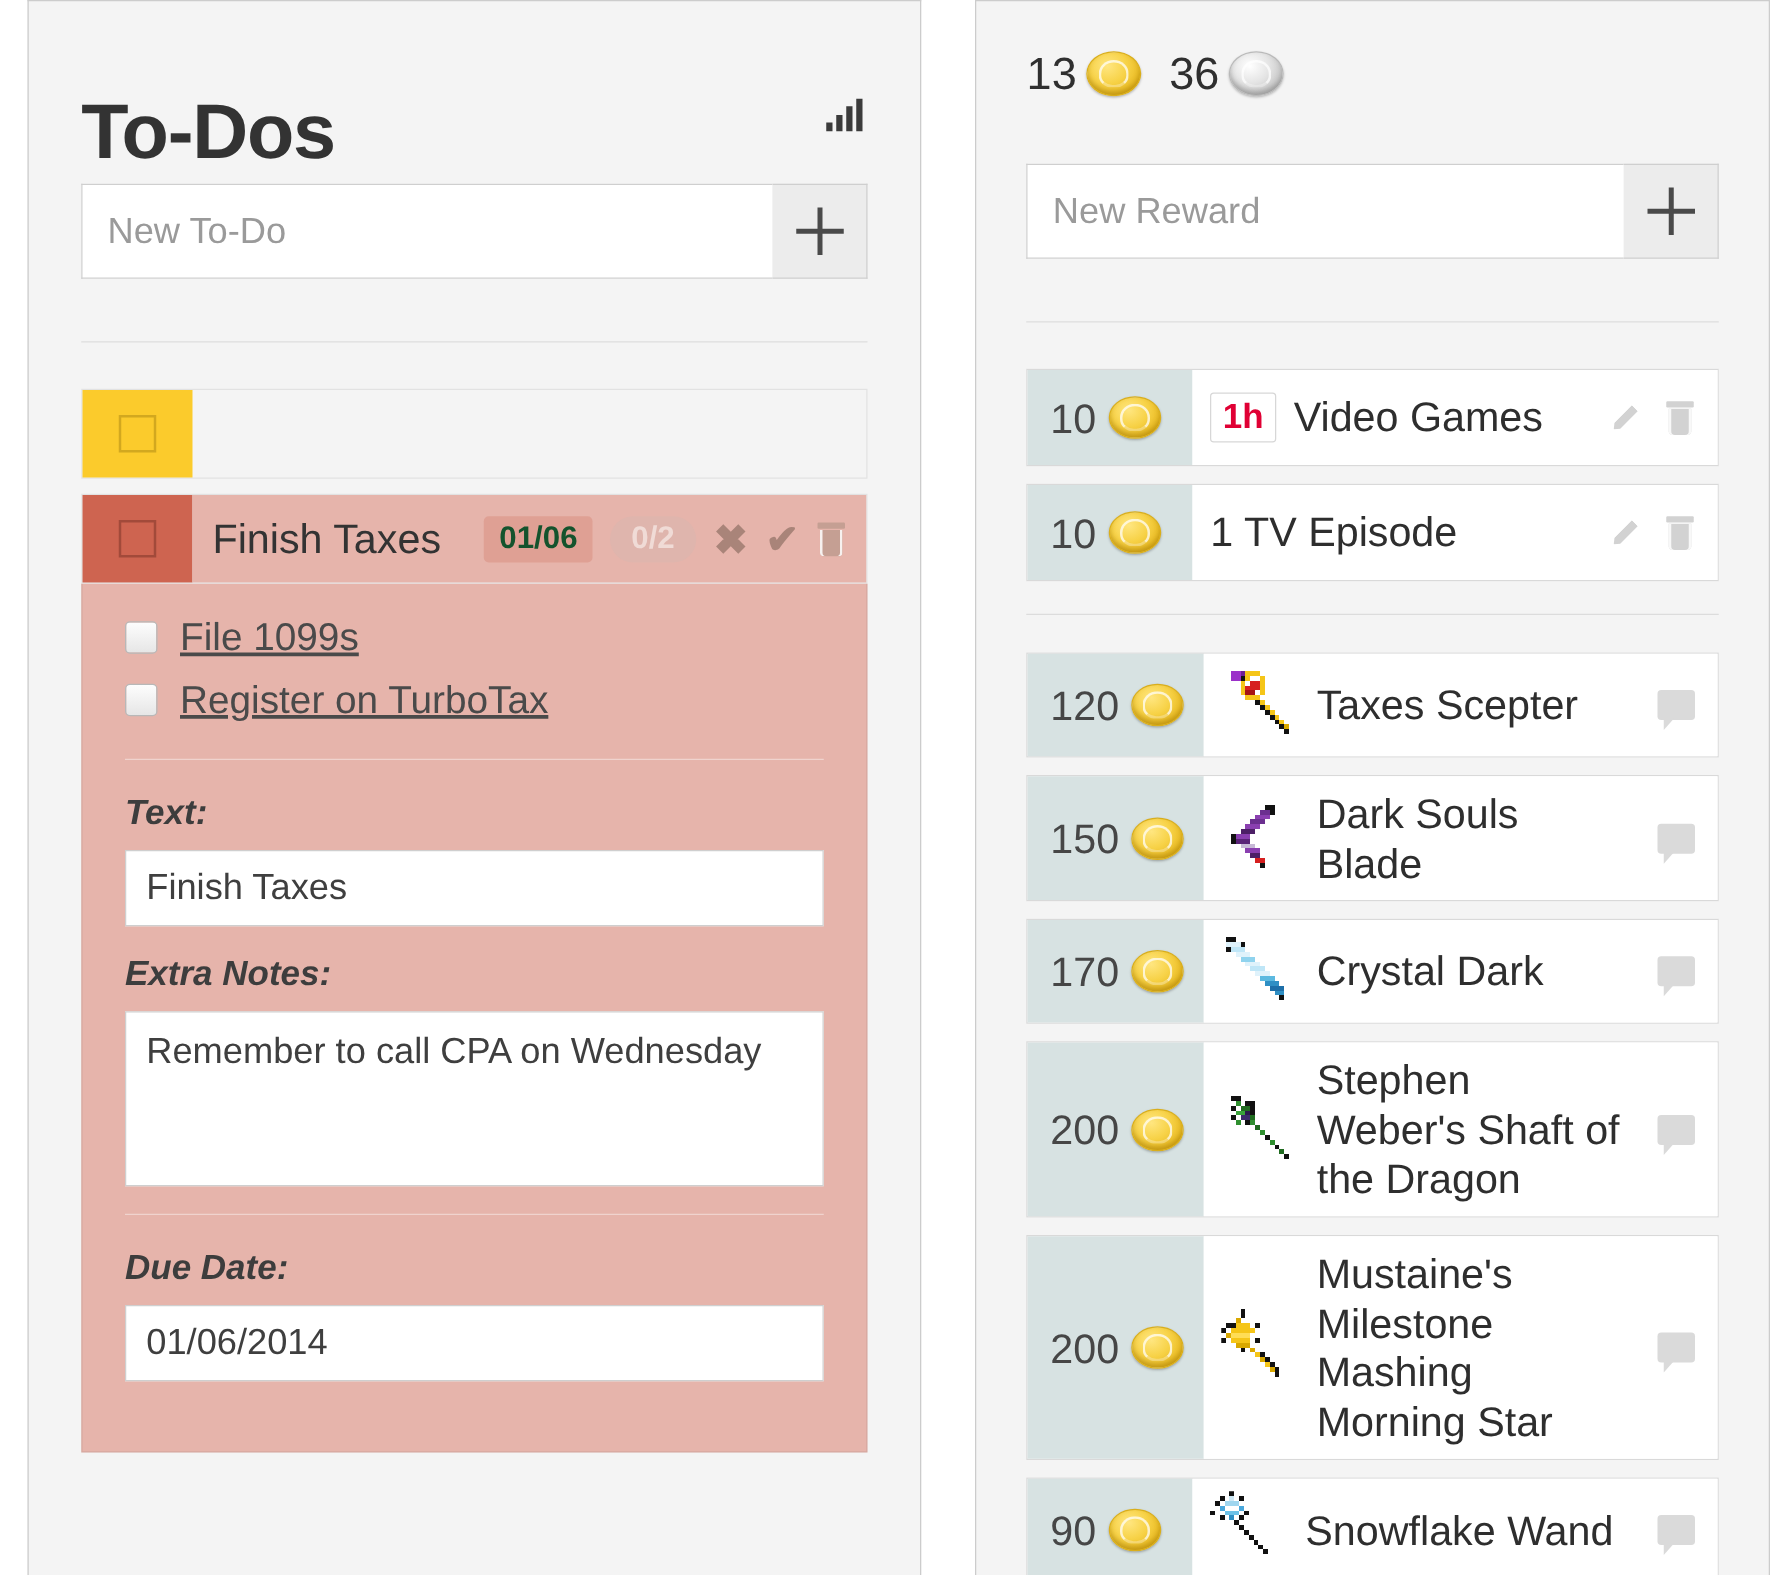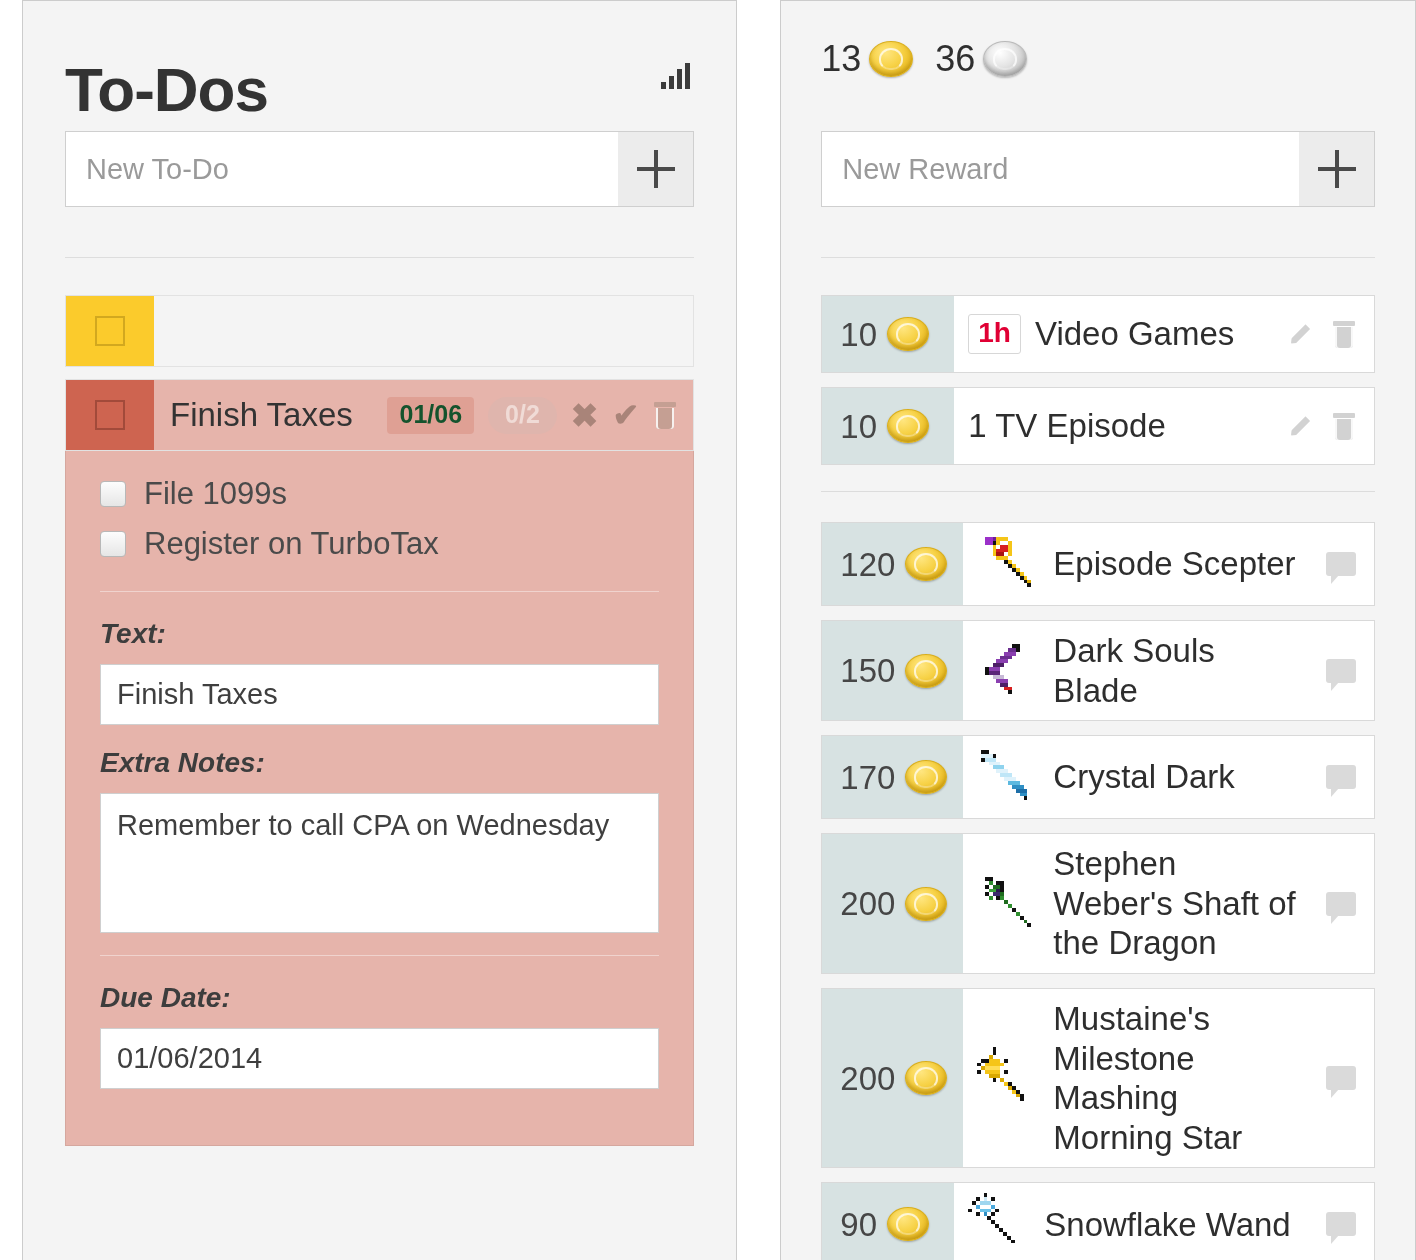--- a/index.html
+++ b/index.html
@@ -22,21 +22,21 @@
   }
 
   
   .panel {
     background: #f4f4f4;
     border: 1px solid #cccccc;
     border-top: 1px solid #cccccc;
     border-bottom: none;
     width: 744px;
     height: 1260px;
-    padding: 0 42px;
+    padding: 16px 42px;
     position: relative;
     overflow: hidden;
   }
   .panel.rewards { width: 661px; padding: 0 40px; }
 
   
   .panel-header {
     display: flex;
     align-items: flex-start;
     justify-content: space-between;
@@ -293,20 +293,21 @@
     width: 26px; height: 26px;
     background: linear-gradient(#fdfdfd, #e6e6e6);
     border: 1px solid #b8b8b8;
     border-radius: 4px;
     cursor: pointer;
     flex: none;
   }
   .subtask-label {
     font-size: 31px;
     color: #4a4a4a;
+    text-decoration: underline;
   }
   .detail-hr {
     height: 1px;
     background: rgba(255,255,255,.42);
     margin: 22px 0 26px;
   }
   .field-label {
     font-size: 28px;
     font-style: italic;
     font-weight: bold;
@@ -569,21 +570,21 @@
               <rect x="12" y="11" width="1" height="1" fill="#f5c518"></rect>
               <rect x="13" y="12" width="1" height="1" fill="#d9a800"></rect>
               <rect x="8" y="8" width="1" height="1" fill="#111"></rect>
               <rect x="9" y="9" width="1" height="1" fill="#111"></rect>
               <rect x="10" y="10" width="1" height="1" fill="#111"></rect>
               <rect x="11" y="11" width="1" height="1" fill="#111"></rect>
               <rect x="12" y="12" width="1" height="1" fill="#111"></rect>
               <rect x="13" y="13" width="1" height="1" fill="#111"></rect>
             </svg>
           </span>
-          <span class="reward-name">Episode Scepter</span>
+          <span class="reward-name">Taxes Scepter</span>
           <span class="spacer"></span>
           <span class="reward-actions">
             <span class="icon-bubble"></span>
           </span>
         </div>
       </div>
 
       <div class="reward-row">
         <div class="reward-price">
           <span class="amount">150</span>

